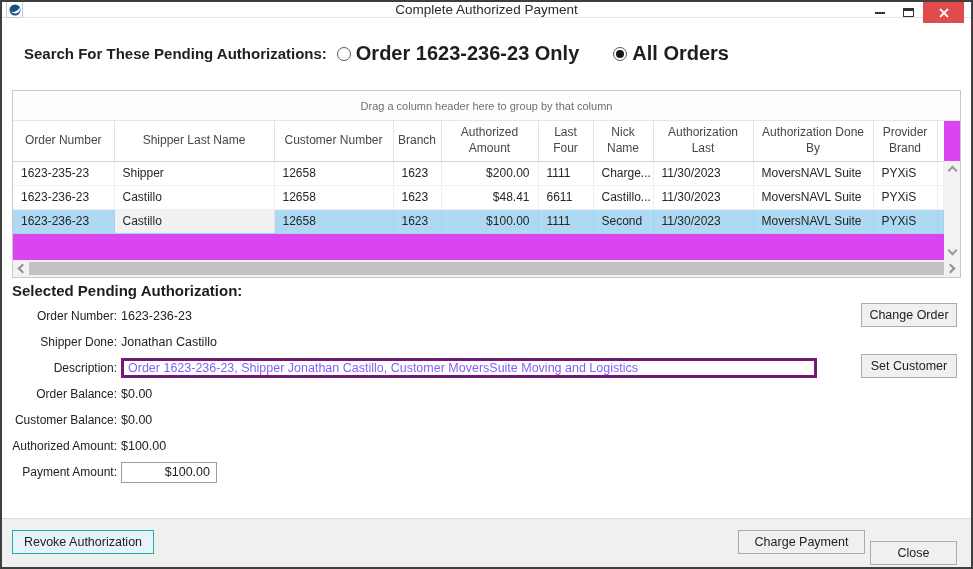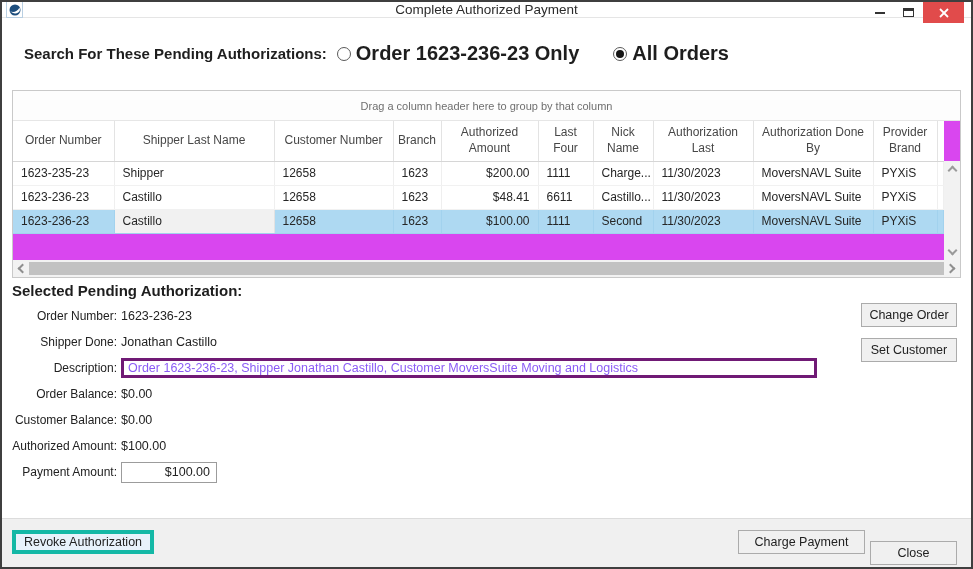--- a/index.html
+++ b/index.html
@@ -155,30 +155,30 @@
   }
   
   .btn {
     border: 1px solid #ababab; background: #f0f0f0;
     font-family: "Liberation Sans", sans-serif;
     font-size: 12.5px; color: #222;
     height: 24px; cursor: pointer;
   }
   .side-btn { position: absolute; right: 14px; width: 96px; }
   .side-btn.change { top: 301px; }
-  .side-btn.setcust { top: 336px; }
+  .side-btn.setcust { top: 352px; }
   
   .footer {
     position: absolute; left: 0; right: 0; bottom: 0; height: 49px;
     background: #f0f0f0; border-top: 1px solid #dcdcdc;
   }
   .revoke-btn {
     position: absolute; left: 10px; top: 11px;
     width: 142px; height: 24px;
-    background: #e8f2fb; border: 4px solid #14b8a6;
+    background: #e8f2fb; border: 1px solid #14b8a6;
     font-family: "Liberation Sans", sans-serif;
     font-size: 12.5px; color: #222; cursor: pointer;
   }
   .charge-btn { position: absolute; right: 106px; top: 11px; width: 127px; }
   .close-btn  { position: absolute; right: 14px;  top: 22px; width: 87px; }
 </style>
 </head>
 <body>
 
 <div class="window">

